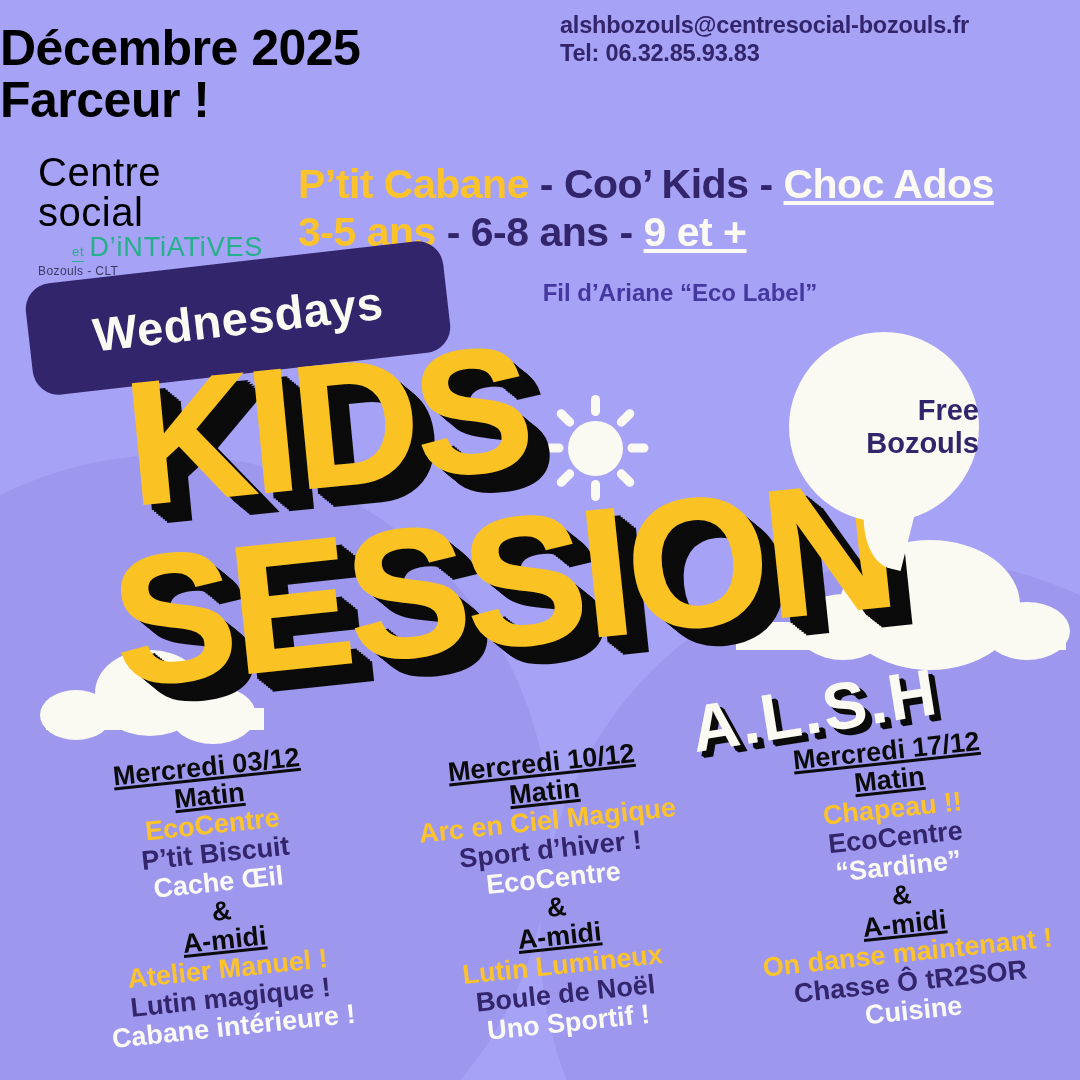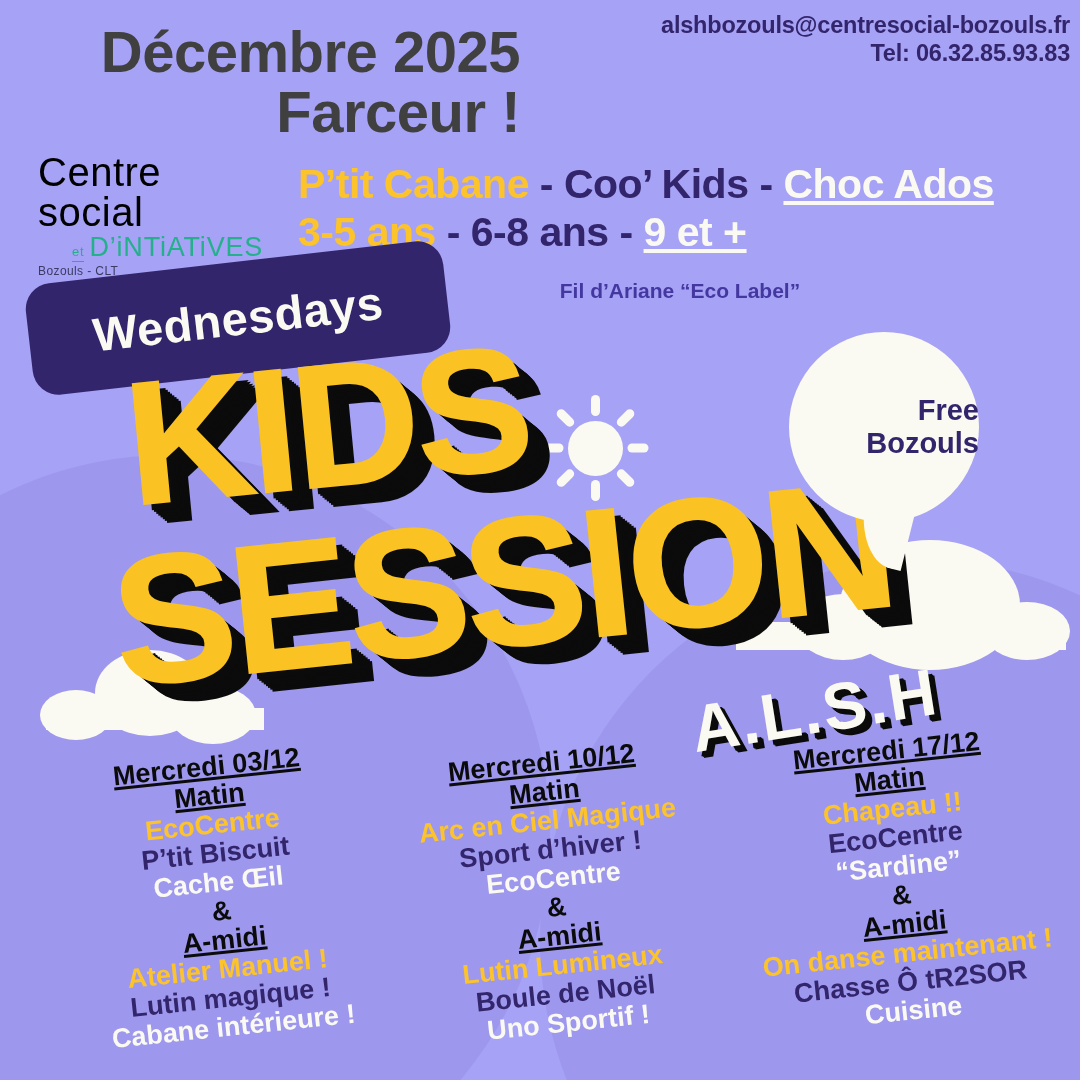--- a/index.html
+++ b/index.html
@@ -21,28 +21,28 @@
     left:-210px;top:455px;width:760px;height:760px;
   }
   #blob-right{
     left:540px;top:560px;width:760px;height:760px;
   }
   
   .abs{position:absolute;}
   
   #header-title{
     left:0;top:22px;width:520px;
-    text-align:right;
-    color:#404040;
-    font-size:58px;line-height:1.04;
+    text-align:left;
+    color:#000000;
+    font-size:50px;line-height:1.04;
     font-weight:bold;letter-spacing:-.5px;
   }
   #contact-block{
     left:560px;top:12px;width:510px;
-    text-align:right;color:#33256b;
+    text-align:left;color:#33256b;
     font-size:23.5px;line-height:1.18;font-weight:bold;
     letter-spacing:-.2px;
   }
   
   #logo{left:38px;top:152px;width:212px;}
   #logo-line1{
     font-size:40px;color:#000000;letter-spacing:.5px;line-height:1;
   }
   #logo-line2{
     font-size:27px;color:#24b08b;letter-spacing:.8px;line-height:1.12;
@@ -56,21 +56,21 @@
     font-size:41px;font-weight:bold;line-height:1.18;
     letter-spacing:-.5px;
   }
   #groups .g-yellow{color:#fcc42a;}
   #groups .g-purple{color:#33256b;}
   #groups .g-white{color:#fbfaf2;text-decoration:underline;}
   #groups .g-sep{color:#33256b;}
   #groups .row{white-space:nowrap;}
   #label-note{
     left:400px;top:278px;width:560px;text-align:center;
-    color:#4438a0;font-size:21px;font-weight:bold;line-height:1.25;
+    color:#4438a0;font-size:24px;font-weight:bold;line-height:1.25;
   }
   
   #wednesdays-badge{
     left:28px;top:262px;width:420px;height:112px;
     background:#33256b;border-radius:26px;
     transform:rotate(-6.5deg);
   }
   #wednesdays-label{
     position:absolute;inset:0;
     display:flex;align-items:center;justify-content:center;

